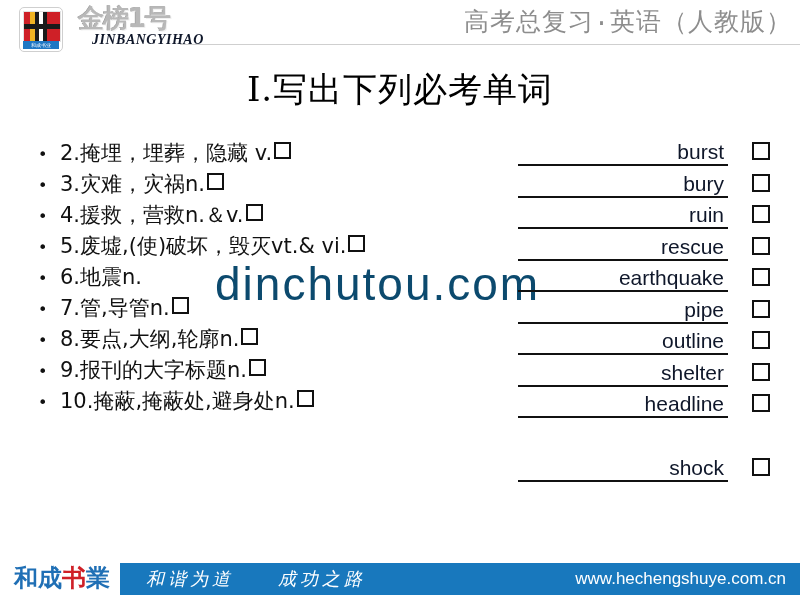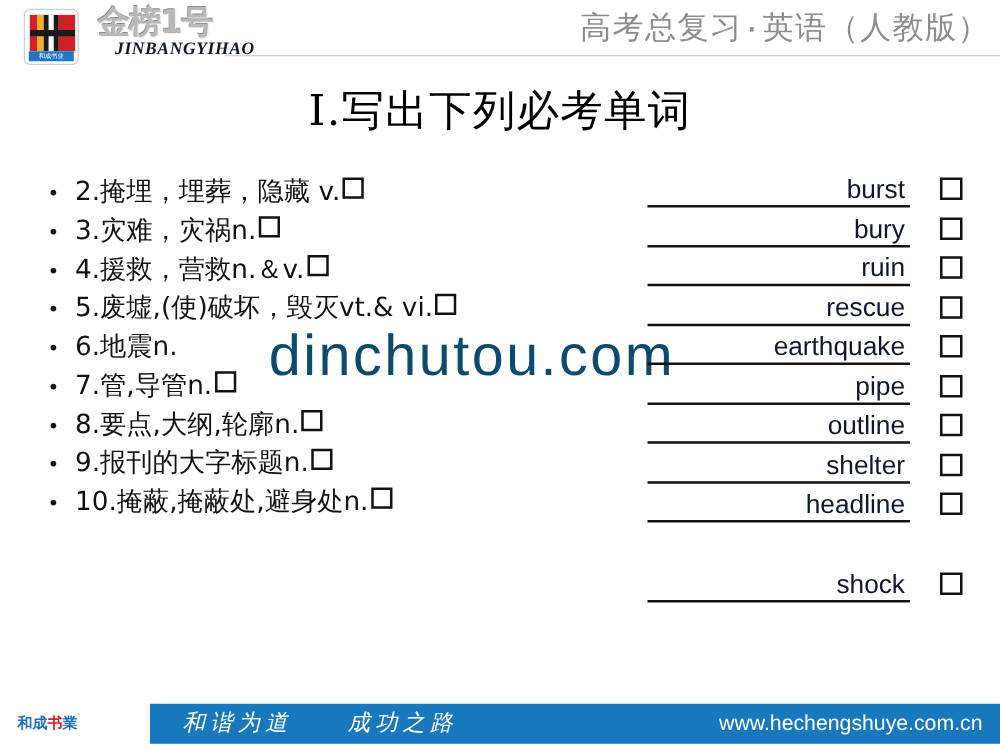--- a/index.html
+++ b/index.html
@@ -211,21 +211,21 @@
   .footer {
     position: absolute;
     left: 0; bottom: 0;
     width: 800px;
     height: 44px;
   }
   .footer-logo {
     position: absolute;
     left: 14px; top: 10px;
     font-family: "DejaVu Sans", sans-serif;
-    font-size: 12px;
+    font-size: 24px;
     line-height: 24px;
     font-weight: bold;
     color: #1f6fb5;
     white-space: nowrap;
   }
   .footer-logo .red-ch { color: #cf2027; }
   .footer-bar {
     position: absolute;
     left: 120px; top: 7px;
     width: 680px; height: 32px;

